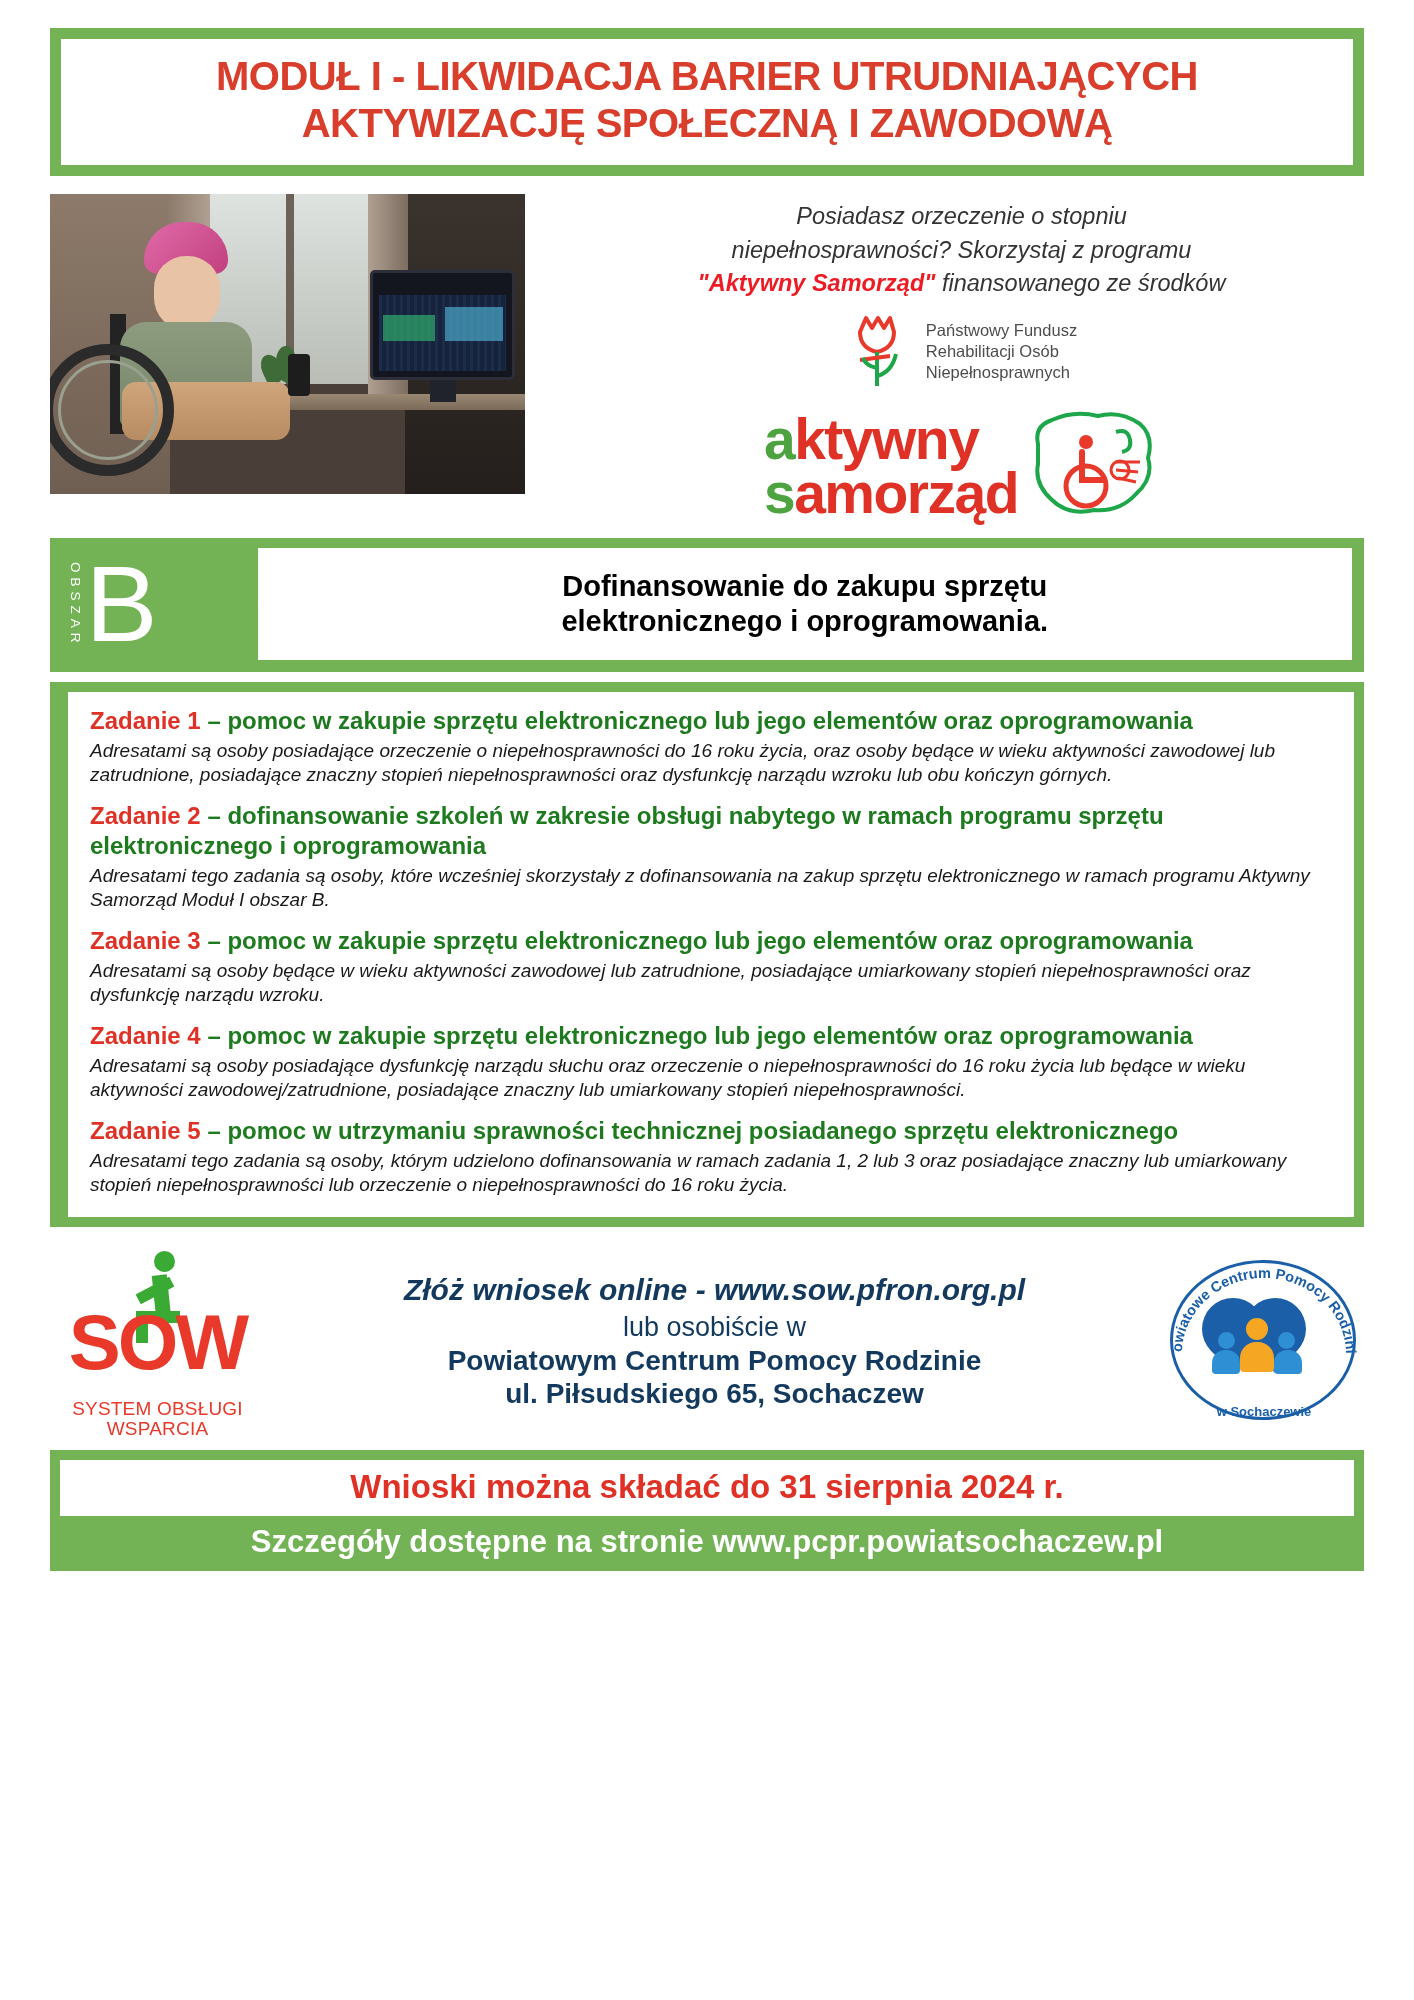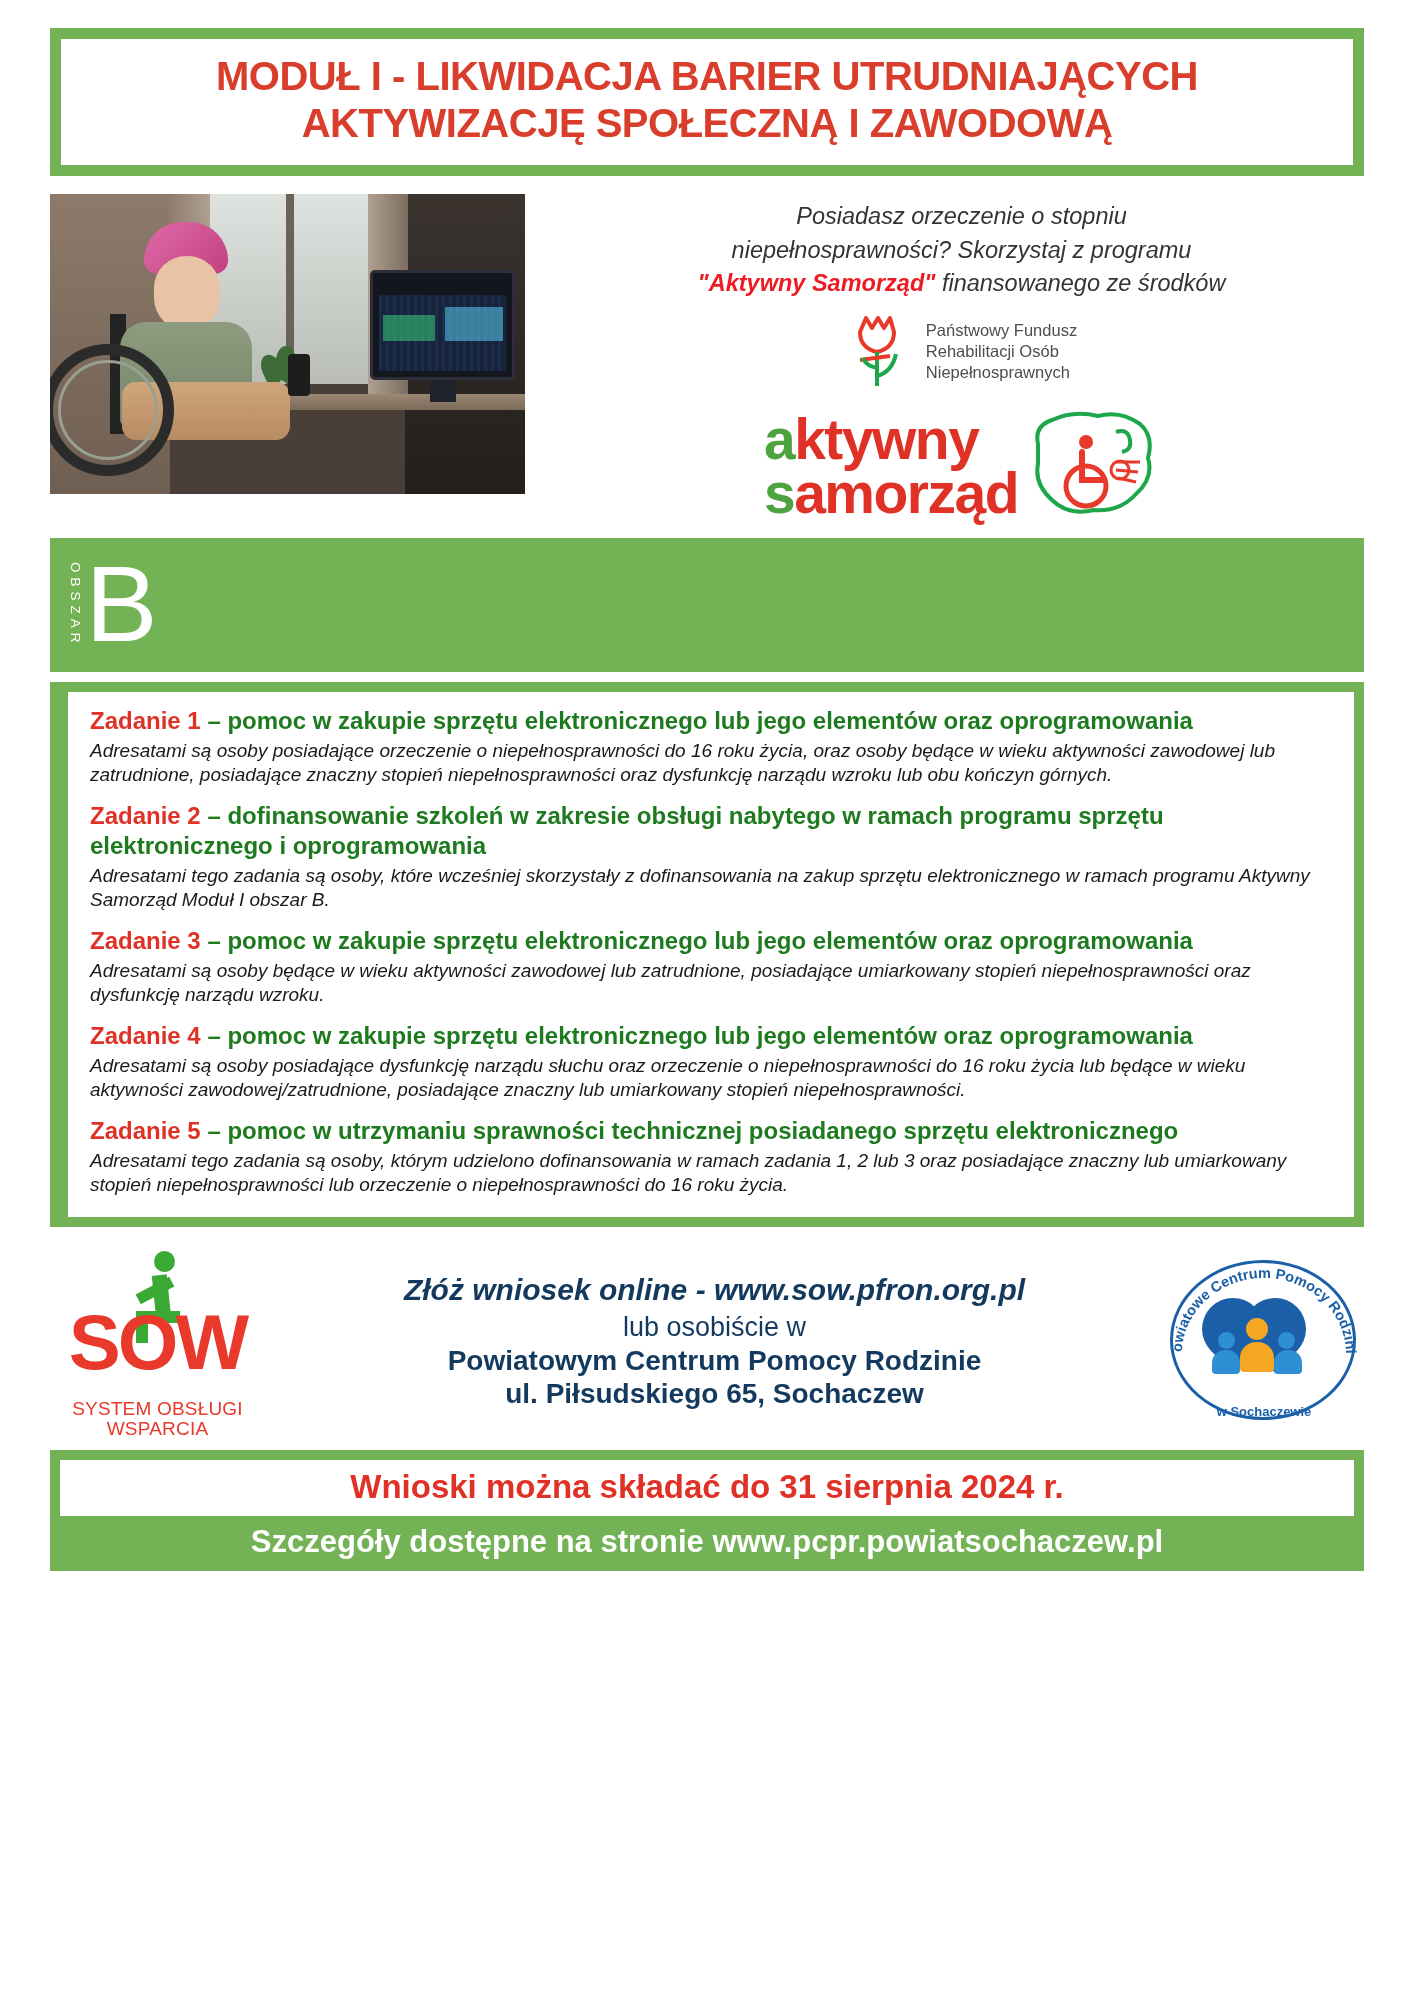--- a/index.html
+++ b/index.html
@@ -436,20 +436,26 @@
     </div>
   </div>
 
   <div class="obszar-wrap">
     <div class="obszar-band">
       <div class="obszar-left">
         <div class="obszar-vert">OBSZAR</div>
         <div class="obszar-letter">B</div>
       </div>
       <div class="obszar-arrow"></div>
+      <div class="obszar-right">
+        <div class="obszar-title">
+          <div>Dofinansowanie do zakupu sprzętu</div>
+          <div>elektronicznego i oprogramowania.</div>
+        </div>
+      </div>
     </div>
   </div>
 
   <div class="tasks-wrap">
     <div class="tasks-inner">
 
       <div class="task">
         <div class="task-head"><span class="task-num">Zadanie 1</span><span> – pomoc w zakupie sprzętu elektronicznego lub jego elementów oraz oprogramowania</span></div>
         <div class="task-body">Adresatami są osoby posiadające orzeczenie o niepełnosprawności do 16 roku życia, oraz osoby będące w wieku aktywności zawodowej lub zatrudnione, posiadające znaczny stopień niepełnosprawności oraz dysfunkcję narządu wzroku lub obu kończyn górnych.</div>
       </div>

